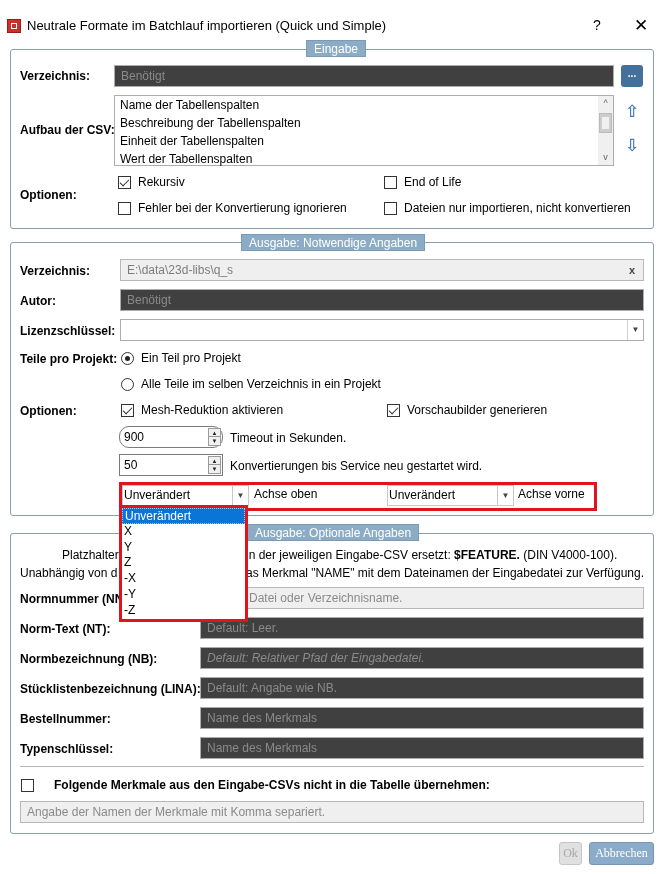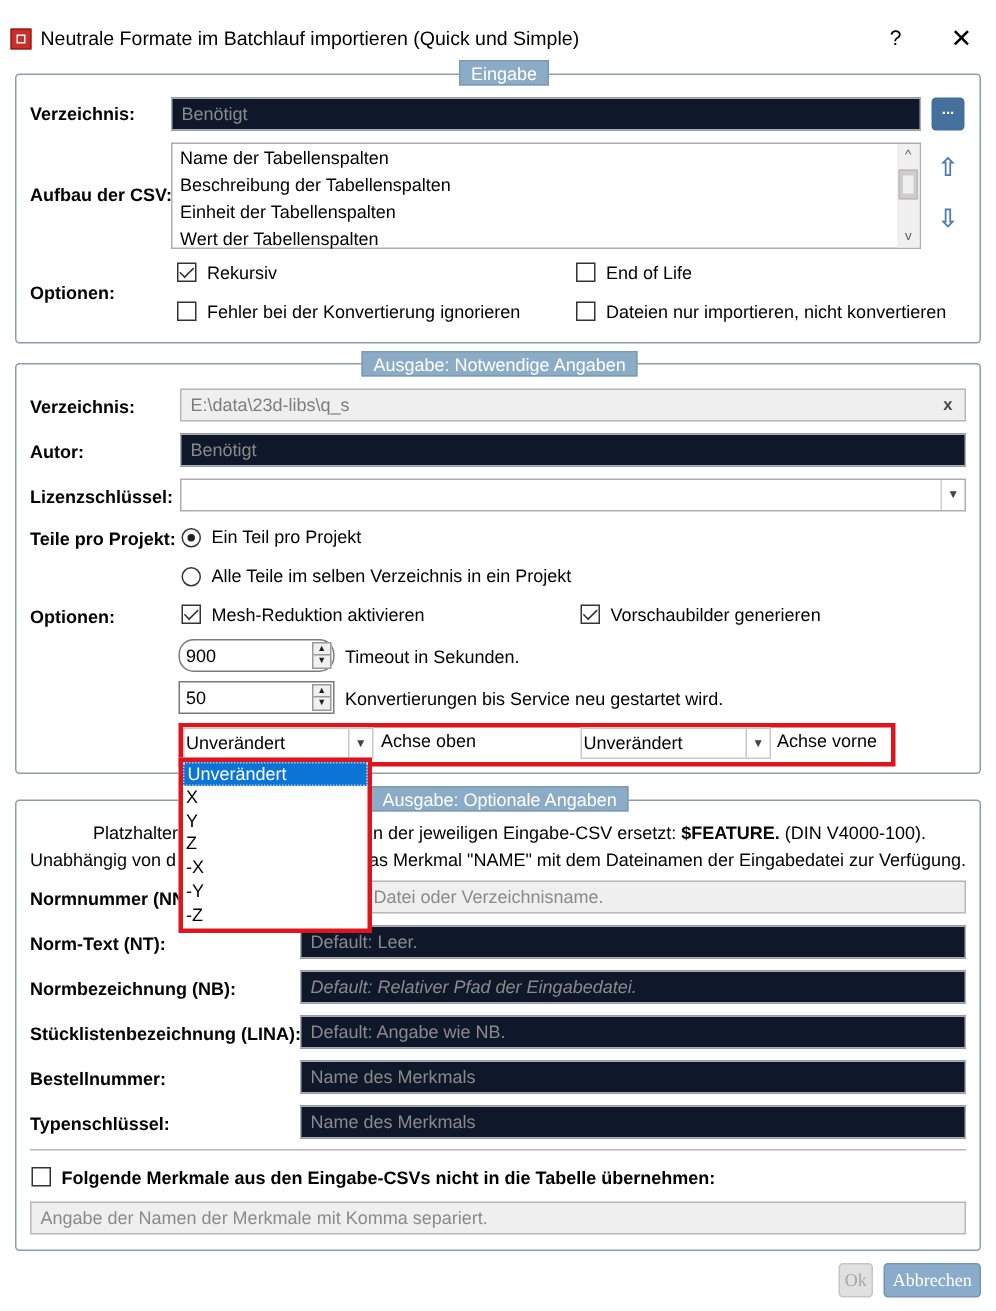--- a/index.html
+++ b/index.html
@@ -15,36 +15,36 @@
   .help-btn { position: absolute; left: 590px; top: 5px; font-size: 14px; width: 14px; text-align: center; cursor: pointer; }
   .close-btn { position: absolute; left: 632px; top: 3px; font-size: 17px; width: 18px; text-align: center; cursor: pointer; font-weight: 300; }
 
   
   .group { position: absolute; border: 1px solid #8a9eb0; border-radius: 3px; }
   .group-title { position: absolute; height: 17px; line-height: 17px; background: #8cacc5; color: #fff; font-size: 12px; padding: 0 7px; border: 1px solid #7a9bb5; }
 
   .label { position: absolute; font-weight: bold; font-size: 12px; white-space: nowrap; }
   .text { position: absolute; font-size: 12px; white-space: nowrap; }
 
-  .input { position: absolute; height: 22px; border: 1px solid #abadb3; background: #0f172a; padding: 0 6px; line-height: 20px; font-size: 12px; color: #8a8a8a; white-space: nowrap; overflow: hidden; }
+  .input { position: absolute; height: 22px; border: 1px solid #abadb3; background: #404040; padding: 0 6px; line-height: 20px; font-size: 12px; color: #8a8a8a; white-space: nowrap; overflow: hidden; }
   .input.disabled { background: #efefef; border-color: #b8b8b8; }
 
   .browse-btn { position: absolute; width: 22px; height: 22px; background: #44709c; border-radius: 3px; color: #fff; font-size: 10px; text-align: center; line-height: 18px; font-weight: bold; cursor: pointer; }
 
   .listbox { position: absolute; border: 1px solid #abadb3; background: #fff; }
   .list-item { height: 18px; line-height: 18px; padding-left: 5px; font-size: 12px; }
   .vscroll { position: absolute; right: 0; top: 0; width: 15px; height: 100%; background: #f0f0f0; }
   .vscroll .up, .vscroll .down { position: absolute; left: 0; width: 15px; height: 15px; text-align: center; font-size: 9px; line-height: 15px; color: #606060; cursor: pointer; }
   .vscroll .up { top: 0; } .vscroll .down { bottom: 0; }
   .vscroll .thumb { position: absolute; left: 1px; top: 17px; width: 13px; height: 20px; background: #cdcdcd; border: 1px solid #c0b8b8; cursor: pointer; }
   .vscroll .thumb::after { content:""; position:absolute; left:2px; top:3px; width:7px; height:12px; background:#f0f0f0; }
 
   .arrow-btn { position: absolute; width: 16px; height: 20px; color: #4a7cbd; font-size: 17px; text-align: center; line-height: 20px; cursor: pointer; font-weight: bold; }
 
-  .check { position: absolute; display: flex; align-items: flex-start; cursor: pointer; white-space: nowrap; }
+  .check { position: absolute; display: flex; align-items: flex-end; cursor: pointer; white-space: nowrap; }
   .check .box { width: 13px; height: 13px; border: 1px solid #333; background: #fff; margin-right: 7px; position: relative; flex: none; }
   .check .box.checked::after { content: ""; position: absolute; left: 3px; top: 0px; width: 4px; height: 8px; border: solid #333; border-width: 0 1px 1px 0; transform: rotate(45deg); }
   .check .lbl { font-size: 12px; }
 
   .radio { position: absolute; display: flex; align-items: center; cursor: pointer; white-space: nowrap; }
   .radio .dot { width: 13px; height: 13px; border: 1px solid #333; border-radius: 50%; background: #fff; margin-right: 7px; position: relative; flex: none; }
   .radio .dot.checked::after { content:""; position:absolute; left:3px; top:3px; width:5px; height:5px; border-radius:50%; background:#222; }
 
   .combo { position: absolute; height: 22px; border: 1px solid #abadb3; background: #fff; }
   .combo .arrow { position: absolute; right: 0; top: 0; width: 16px; height: 20px; border-left: 1px solid #d0d0d0; font-size: 8px; text-align: center; line-height: 20px; color: #444; }
@@ -214,21 +214,21 @@
 <div class="input" style="left:200px; top:677px; width:444px;">Default: Angabe wie NB.</div>
 
 <div class="label" style="left:20px; top:712px;">Bestellnummer:</div>
 <div class="input" style="left:200px; top:707px; width:444px;">Name des Merkmals</div>
 
 <div class="label" style="left:20px; top:742px;">Typenschlüssel:</div>
 <div class="input" style="left:200px; top:737px; width:444px;">Name des Merkmals</div>
 
 <div class="divider" style="left:20px; top:766px; width:624px;"></div>
 
-<div class="check" style="left:21px; top:778px;">
+<div class="check" style="left:21px; top:778px;gap:13px;">
   <span class="box"></span>
   <span class="lbl" style="font-weight:bold;">Folgende Merkmale aus den Eingabe-CSVs nicht in die Tabelle übernehmen:</span>
 </div>
 <div class="input disabled" style="left:20px; top:801px; width:624px;">Angabe der Namen der Merkmale mit Komma separiert.</div>
 
 <div class="dropdown" style="left:119px; top:505px; width:129px; height:117px;">
   <div class="dd-item selected">Unverändert</div>
   <div class="dd-item">X</div>
   <div class="dd-item">Y</div>
   <div class="dd-item">Z</div>

